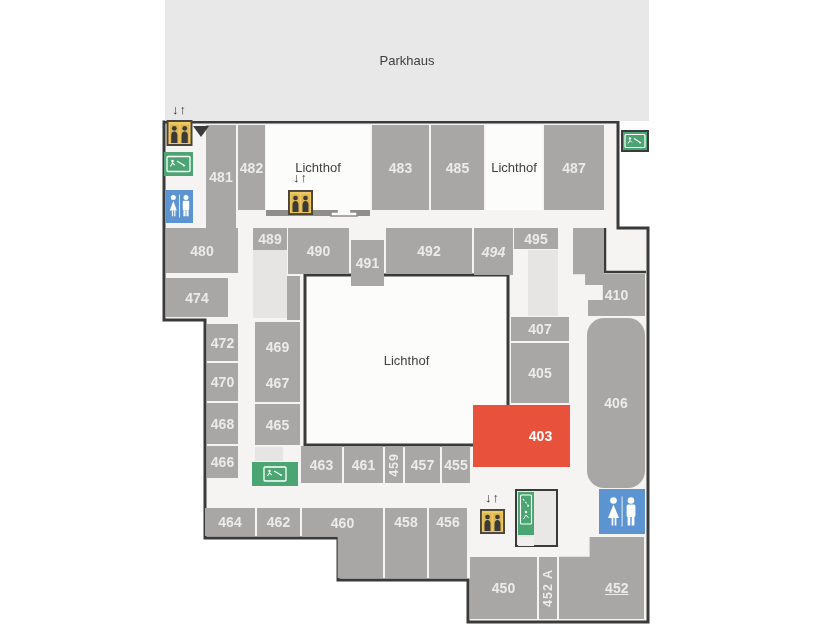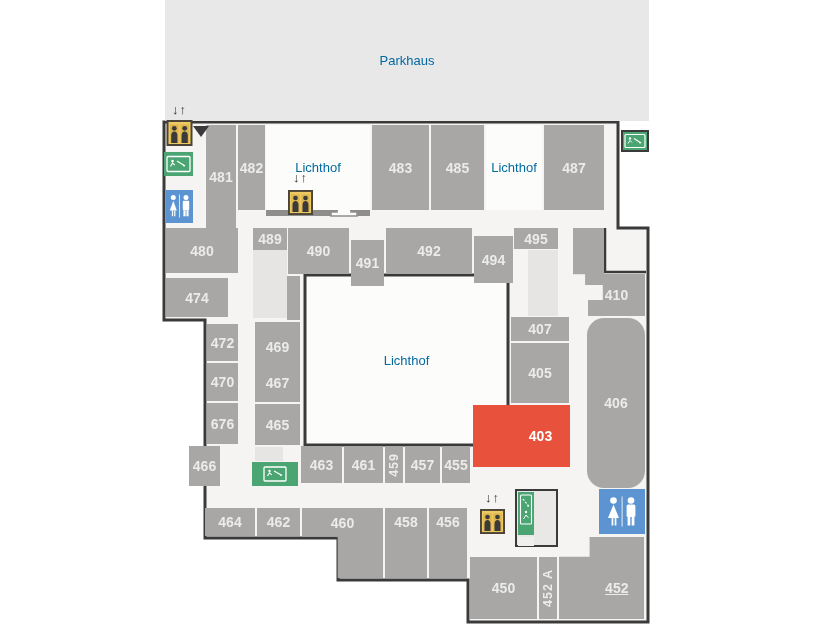--- a/index.html
+++ b/index.html
@@ -1,21 +1,21 @@
 <!DOCTYPE html>
 <html><head>
 <meta charset="utf-8">
 <style>
   html,body{margin:0;padding:0;background:#ffffff;}
   #plan{position:relative;width:814px;height:625px;background:#ffffff;overflow:hidden;
         font-family:"Liberation Sans", sans-serif;}
   #plan > *{position:absolute;}
   svg{display:block;}
   .layer{left:0;top:0;}
-  .area-label{color:#0369a1;font-size:13px;}
+  .area-label{color:#404040;font-size:13px;}
   .parkhaus{background:#e8e8e8;display:flex;align-items:center;justify-content:center;}
   .lichthof{background:#fcfcfb;display:flex;align-items:center;justify-content:center;pointer-events:none;}
   .court-label{display:flex;align-items:center;justify-content:center;pointer-events:none;}
   .room{background:#a8a7a5;display:flex;align-items:center;justify-content:center;box-sizing:border-box;}
   .room span{color:#ebebe9;font-weight:700;font-size:14px;line-height:1;}
   .room--red{background:#e8513b;}
   .room--red span{color:#ffffff;padding-left:38px;}
   .vert span{writing-mode:vertical-rl;transform:rotate(180deg);font-size:12.5px;letter-spacing:1px;}
   .label-top{align-items:flex-start;}
   .label-top span{margin-top:7px;}
@@ -84,43 +84,43 @@
     </div>
   <div class="room" style="left:288px;top:228px;width:61px;height:46px;">
       <span>490</span>
     </div>
   <div class="room" style="left:351px;top:240px;width:33px;height:46px;">
       <span>491</span>
     </div>
   <div class="room" style="left:386px;top:228px;width:86px;height:46px;">
       <span>492</span>
     </div>
-  <div class="room" style="left:474px;top:236px;width:39px;height:47px;">
+  <div class="room" style="left:474px;top:228px;width:39px;height:47px;font-style:italic;">
       <span>494</span>
     </div>
   <div class="room" style="left:514px;top:228px;width:44px;height:21px;">
       <span>495</span>
     </div>
   <div class="room" style="left:166px;top:278px;width:62px;height:39px;">
       <span>474</span>
     </div>
   <div class="room" style="left:588px;top:274px;width:57px;height:42px;clip-path:polygon(26% 0,100% 0,100% 100%,0 100%,0 62%,26% 62%);">
       <span>410</span>
     </div>
 
   <div class="room" style="left:207px;top:324px;width:31px;height:37px;">
       <span>472</span>
     </div>
   <div class="room" style="left:207px;top:363px;width:31px;height:38px;">
       <span>470</span>
     </div>
   <div class="room" style="left:207px;top:403px;width:31px;height:41px;">
-      <span>676</span>
-    </div>
-  <div class="room" style="left:189px;top:446px;width:31px;height:40px;">
+      <span>468</span>
+    </div>
+  <div class="room" style="left:207px;top:446px;width:31px;height:32px;">
       <span>466</span>
     </div>
   <div class="room" style="left:255px;top:322px;width:45px;height:50px;">
       <span>469</span>
     </div>
   <div class="room" style="left:255px;top:363px;width:45px;height:39px;">
       <span>467</span>
     </div>
   <div class="room" style="left:255px;top:404px;width:45px;height:41px;">
       <span>465</span>

